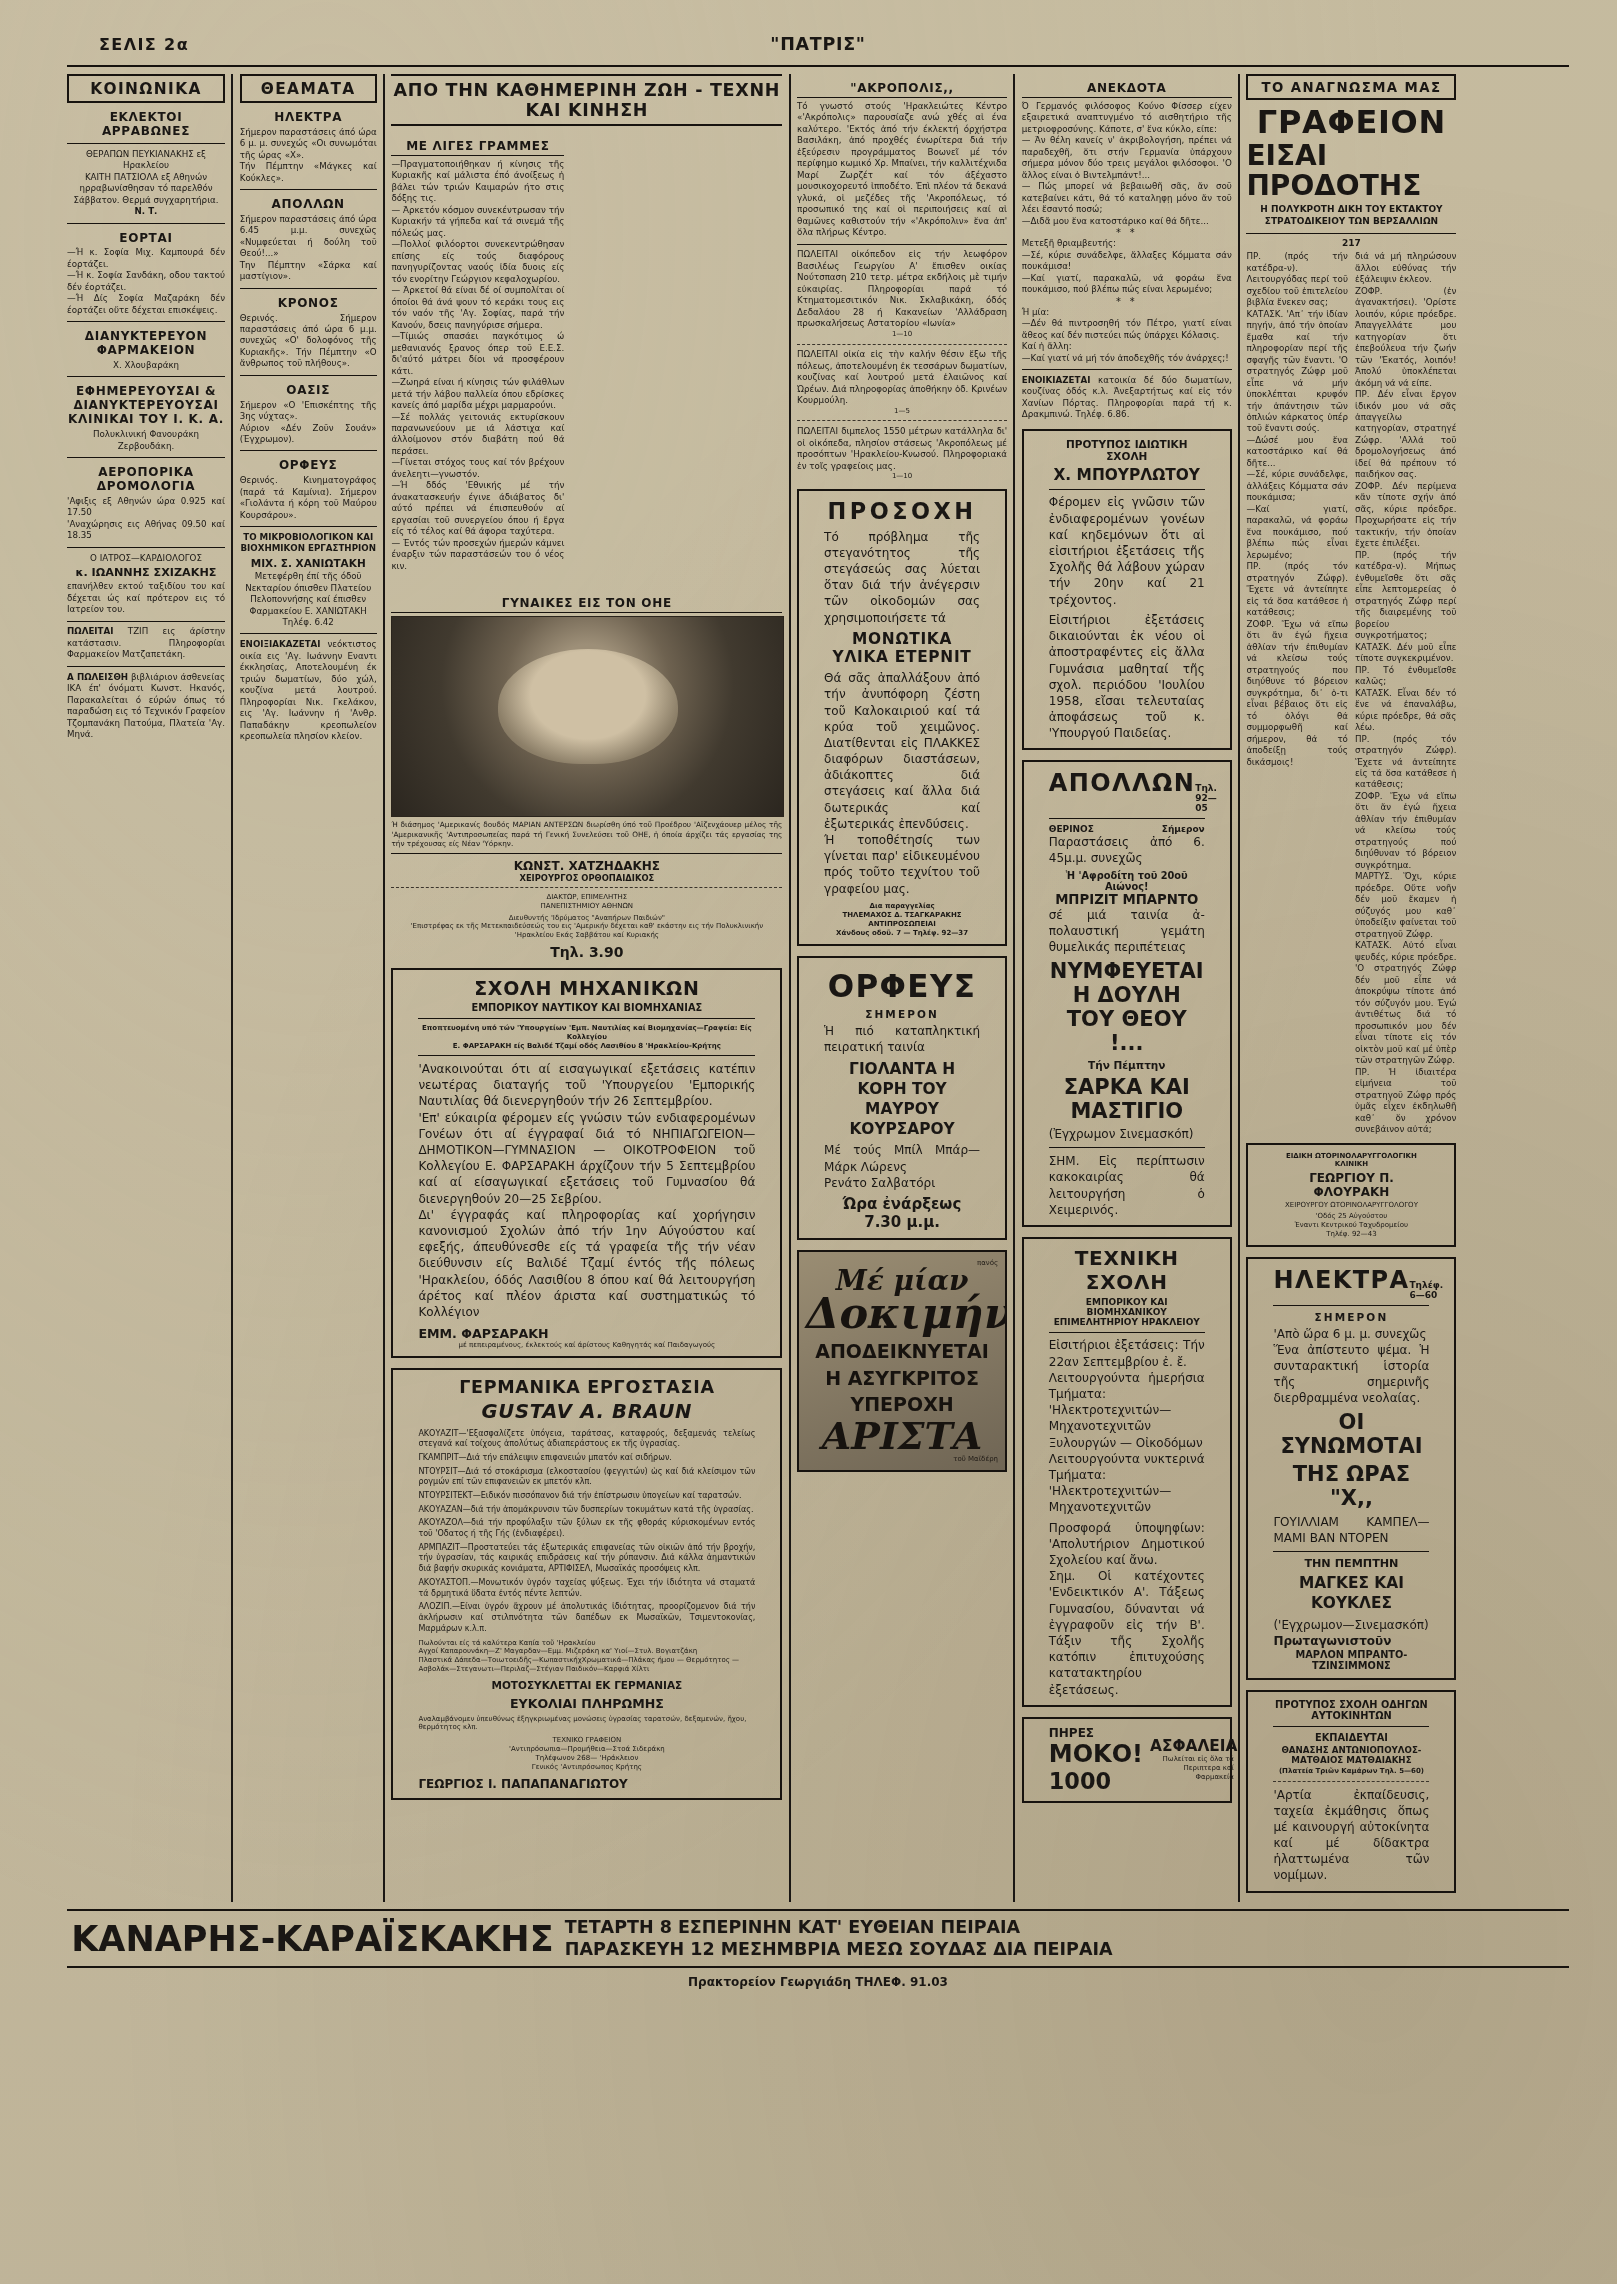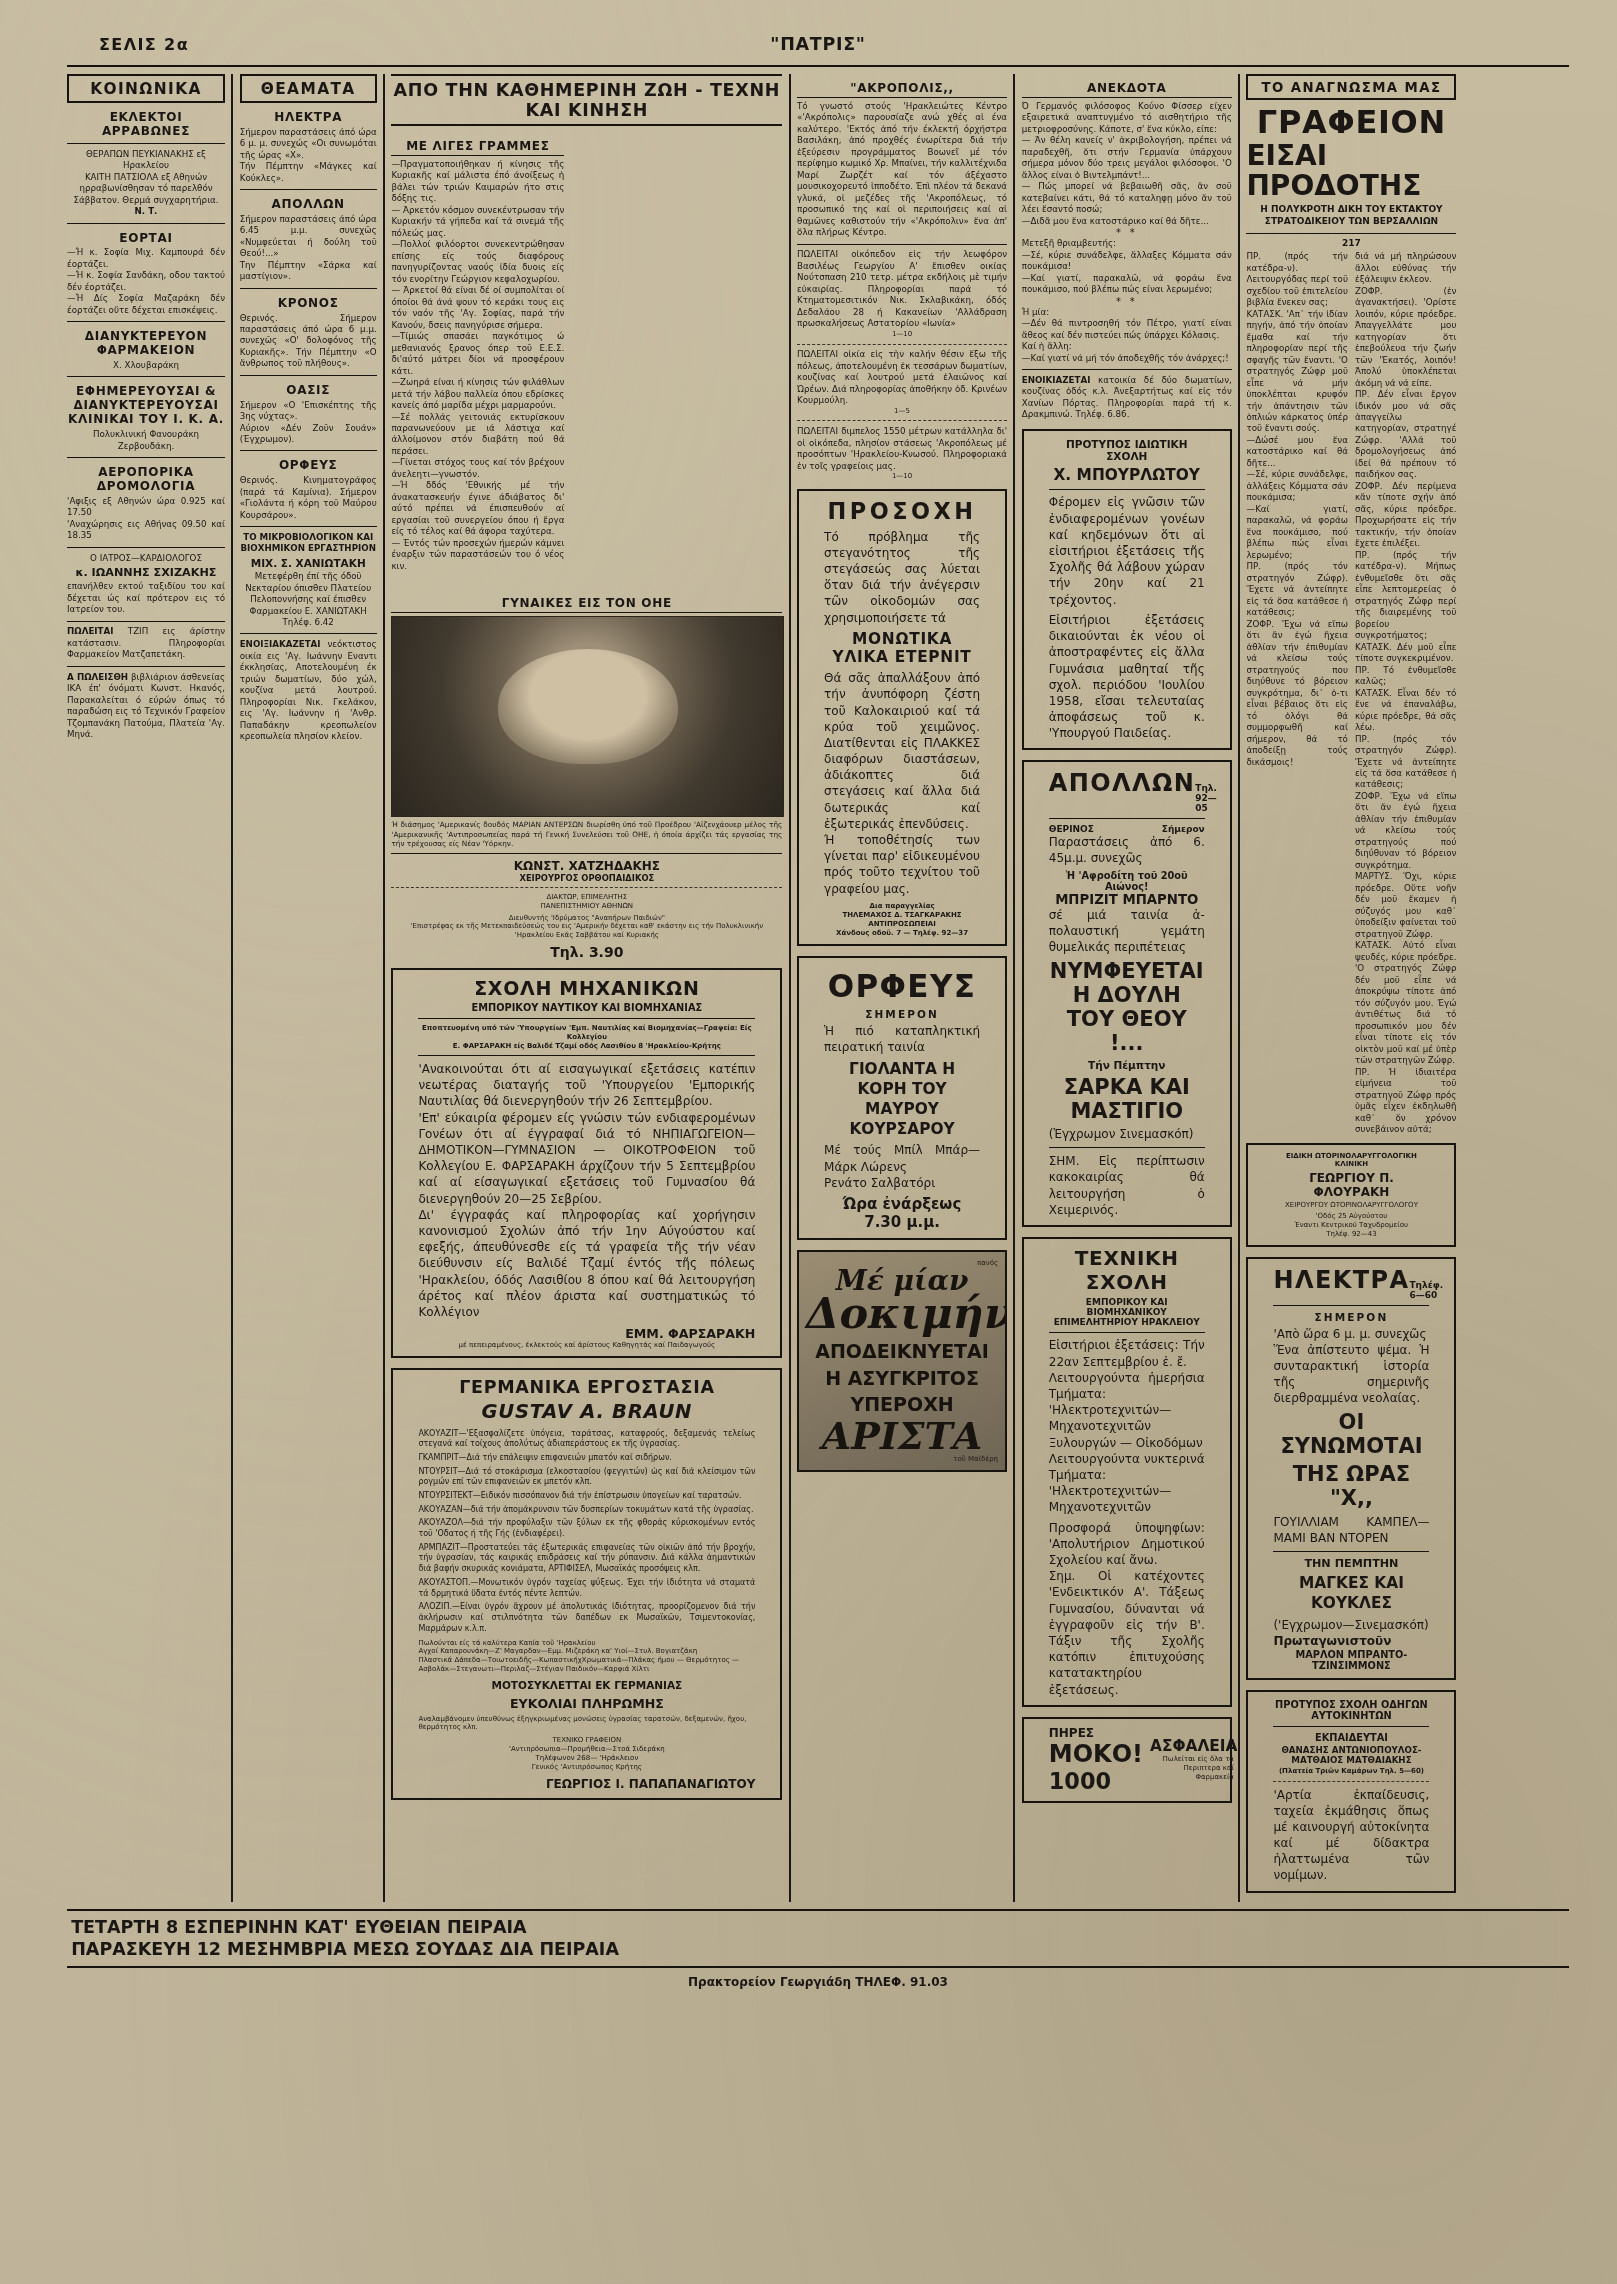--- a/index.html
+++ b/index.html
@@ -97,21 +97,21 @@
     border-radius:50% 50% 46% 46%;
     background:radial-gradient(ellipse at 50% 40%, #cfc0a4 0 45%, #8d8069 72%, rgba(60,52,42,0) 100%);
     filter:blur(0.7px);
   }
   .cap{font-size:7.3px;line-height:1.25;text-align:justify;margin-top:2.1px;}
   
   .adbox{border:2.1px solid #17130f;padding:7px 25px;margin-bottom:9.8px;box-sizing:border-box;}
   .adtitle{text-align:center;font-weight:bold;font-size:19px;letter-spacing:0.7px;margin-bottom:2.8px;}
   .adsub{text-align:center;font-size:9.8px;font-weight:bold;margin-bottom:3.5px;}
   .adline{font-size:12px;line-height:1.35;text-align:justify;}
-  .sign{text-align:right;font-weight:bold;font-size:12.6px;margin-top:5.6px;}
+  .sign{text-align:left;font-weight:bold;font-size:12.6px;margin-top:5.6px;}
   ul.plain{list-style:none;margin:0;padding:0;}
   ul.plain li{font-size:8px;line-height:1.35;margin-bottom:2.8px;text-align:justify;}
   
   .bottom-banner{
     border-top:2.8px solid #17130f;border-bottom:2.8px solid #17130f;
     margin-top:7px;padding:5.6px 4.2px;display:flex;align-items:center;gap:11.2px;
   }
   .bb-left{font-size:35px;font-weight:bold;letter-spacing:0px;white-space:nowrap;}
   .bb-right{font-size:17.5px;font-weight:bold;line-height:1.25;}
   .bb-foot{text-align:center;font-size:12px;font-weight:bold;margin-top:6.3px;}
@@ -502,20 +502,21 @@
         <div class="center bold" style="font-size:8.7px;margin:2.1px 0">ΘΑΝΑΣΗΣ ΑΝΤΩΝΙΟΠΟΥΛΟΣ-ΜΑΤΘΑΙΟΣ ΜΑΤΘΑΙΑΚΗΣ</div>
         <div class="tiny center bold">(Πλατεία Τριῶν Καμάρων Τηλ. 5—60)</div>
         <div class="rule dot"></div>
         <div class="adline">'Αρτία ἐκπαίδευσις, ταχεία ἐκμάθησις ὅπως μέ καινουργή αὐτοκίνητα καί μέ δίδακτρα ἡλαττωμένα τῶν νομίμων.</div>
       </div>
     </div>
 
   </div>
 
   <div class="bottom-banner">
+    <div class="bb-left">ΚΑΝΑΡΗΣ-ΚΑΡΑΪΣΚΑΚΗΣ</div>
     <div class="bb-right">
       <div>ΤΕΤΑΡΤΗ 8 ΕΣΠΕΡΙΝΗΝ ΚΑΤ' ΕΥΘΕΙΑΝ  ΠΕΙΡΑΙΑ</div>
       <div>ΠΑΡΑΣΚΕΥΗ  12 ΜΕΣΗΜΒΡΙΑ ΜΕΣΩ ΣΟΥΔΑΣ ΔΙΑ ΠΕΙΡΑΙΑ</div>
     </div>
   </div>
   <div class="bb-foot">Πρακτορείον Γεωργιάδη ΤΗΛΕΦ. 91.03</div>
 
 </div>
 </div>
 

